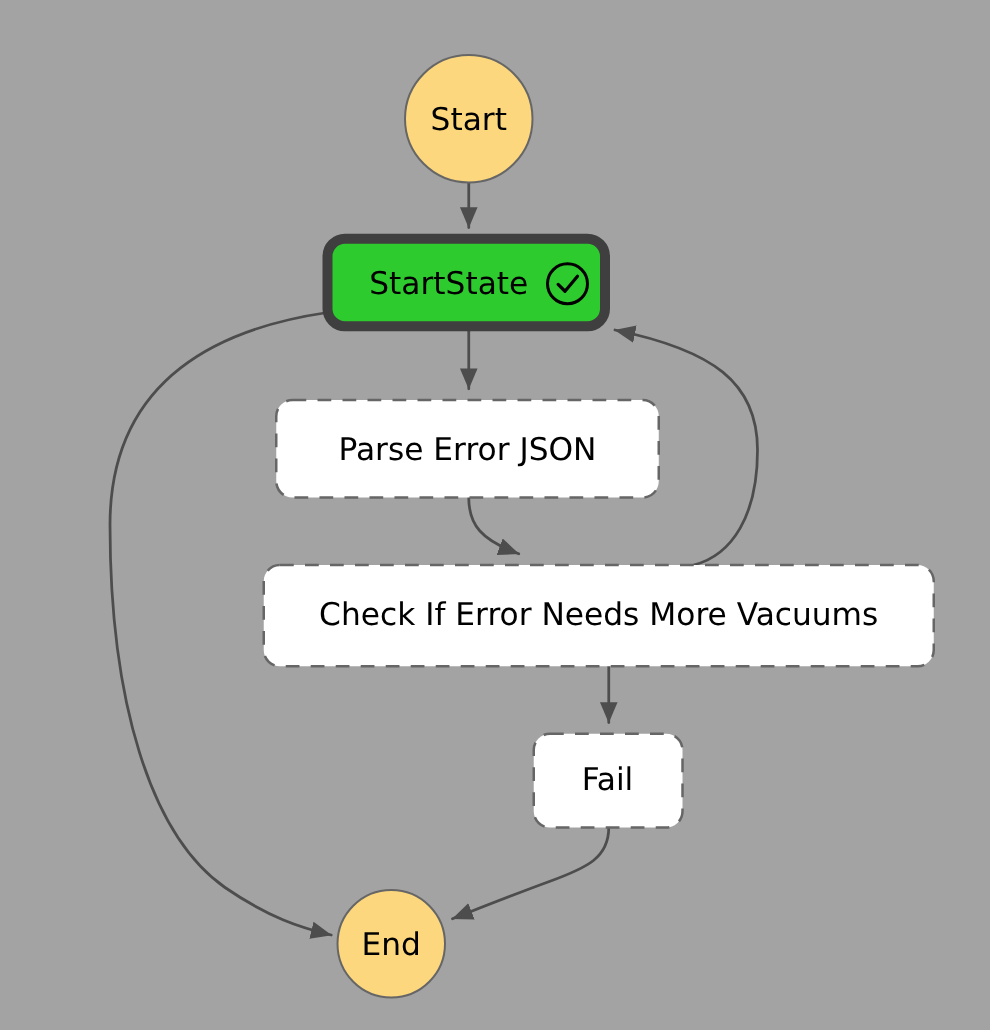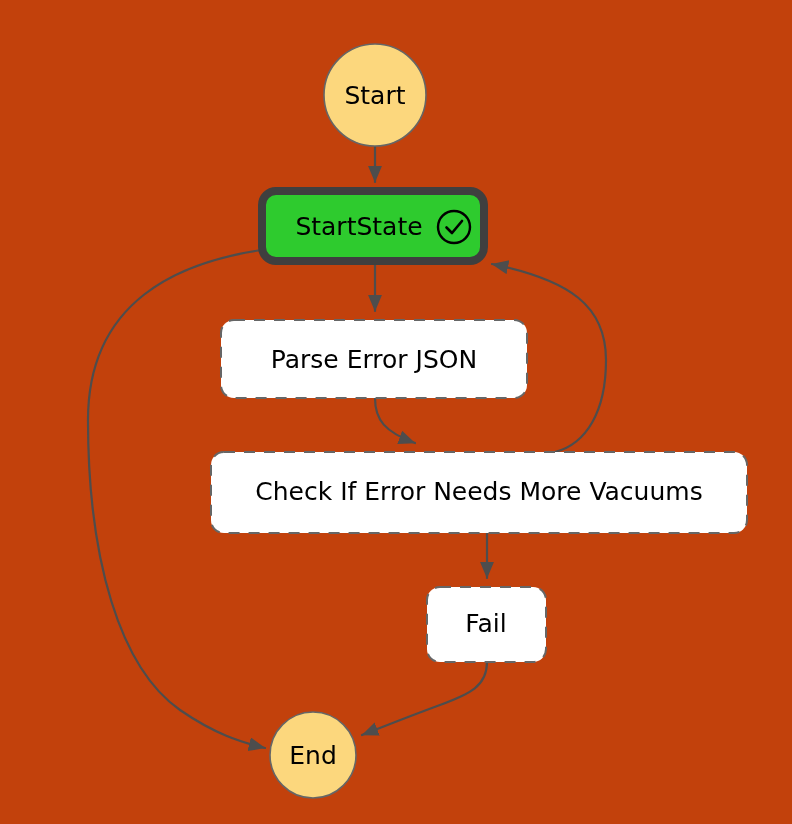--- a/index.html
+++ b/index.html
@@ -10,21 +10,21 @@
   body {
     width: 792px;
     height: 824px;
     font-family: "DejaVu Sans", "Liberation Sans", sans-serif;
     overflow: hidden;
   }
   #diagram-root {
     position: relative;
     width: 792px;
     height: 824px;
-    background: #c2410c;
+    background: #a3a3a3;
   }
   svg.flow-canvas {
     position: absolute;
     left: 0;
     top: 0;
     width: 792px;
     height: 824px;
   }
   .node-label {
     font-family: "DejaVu Sans", "Liberation Sans", sans-serif;

